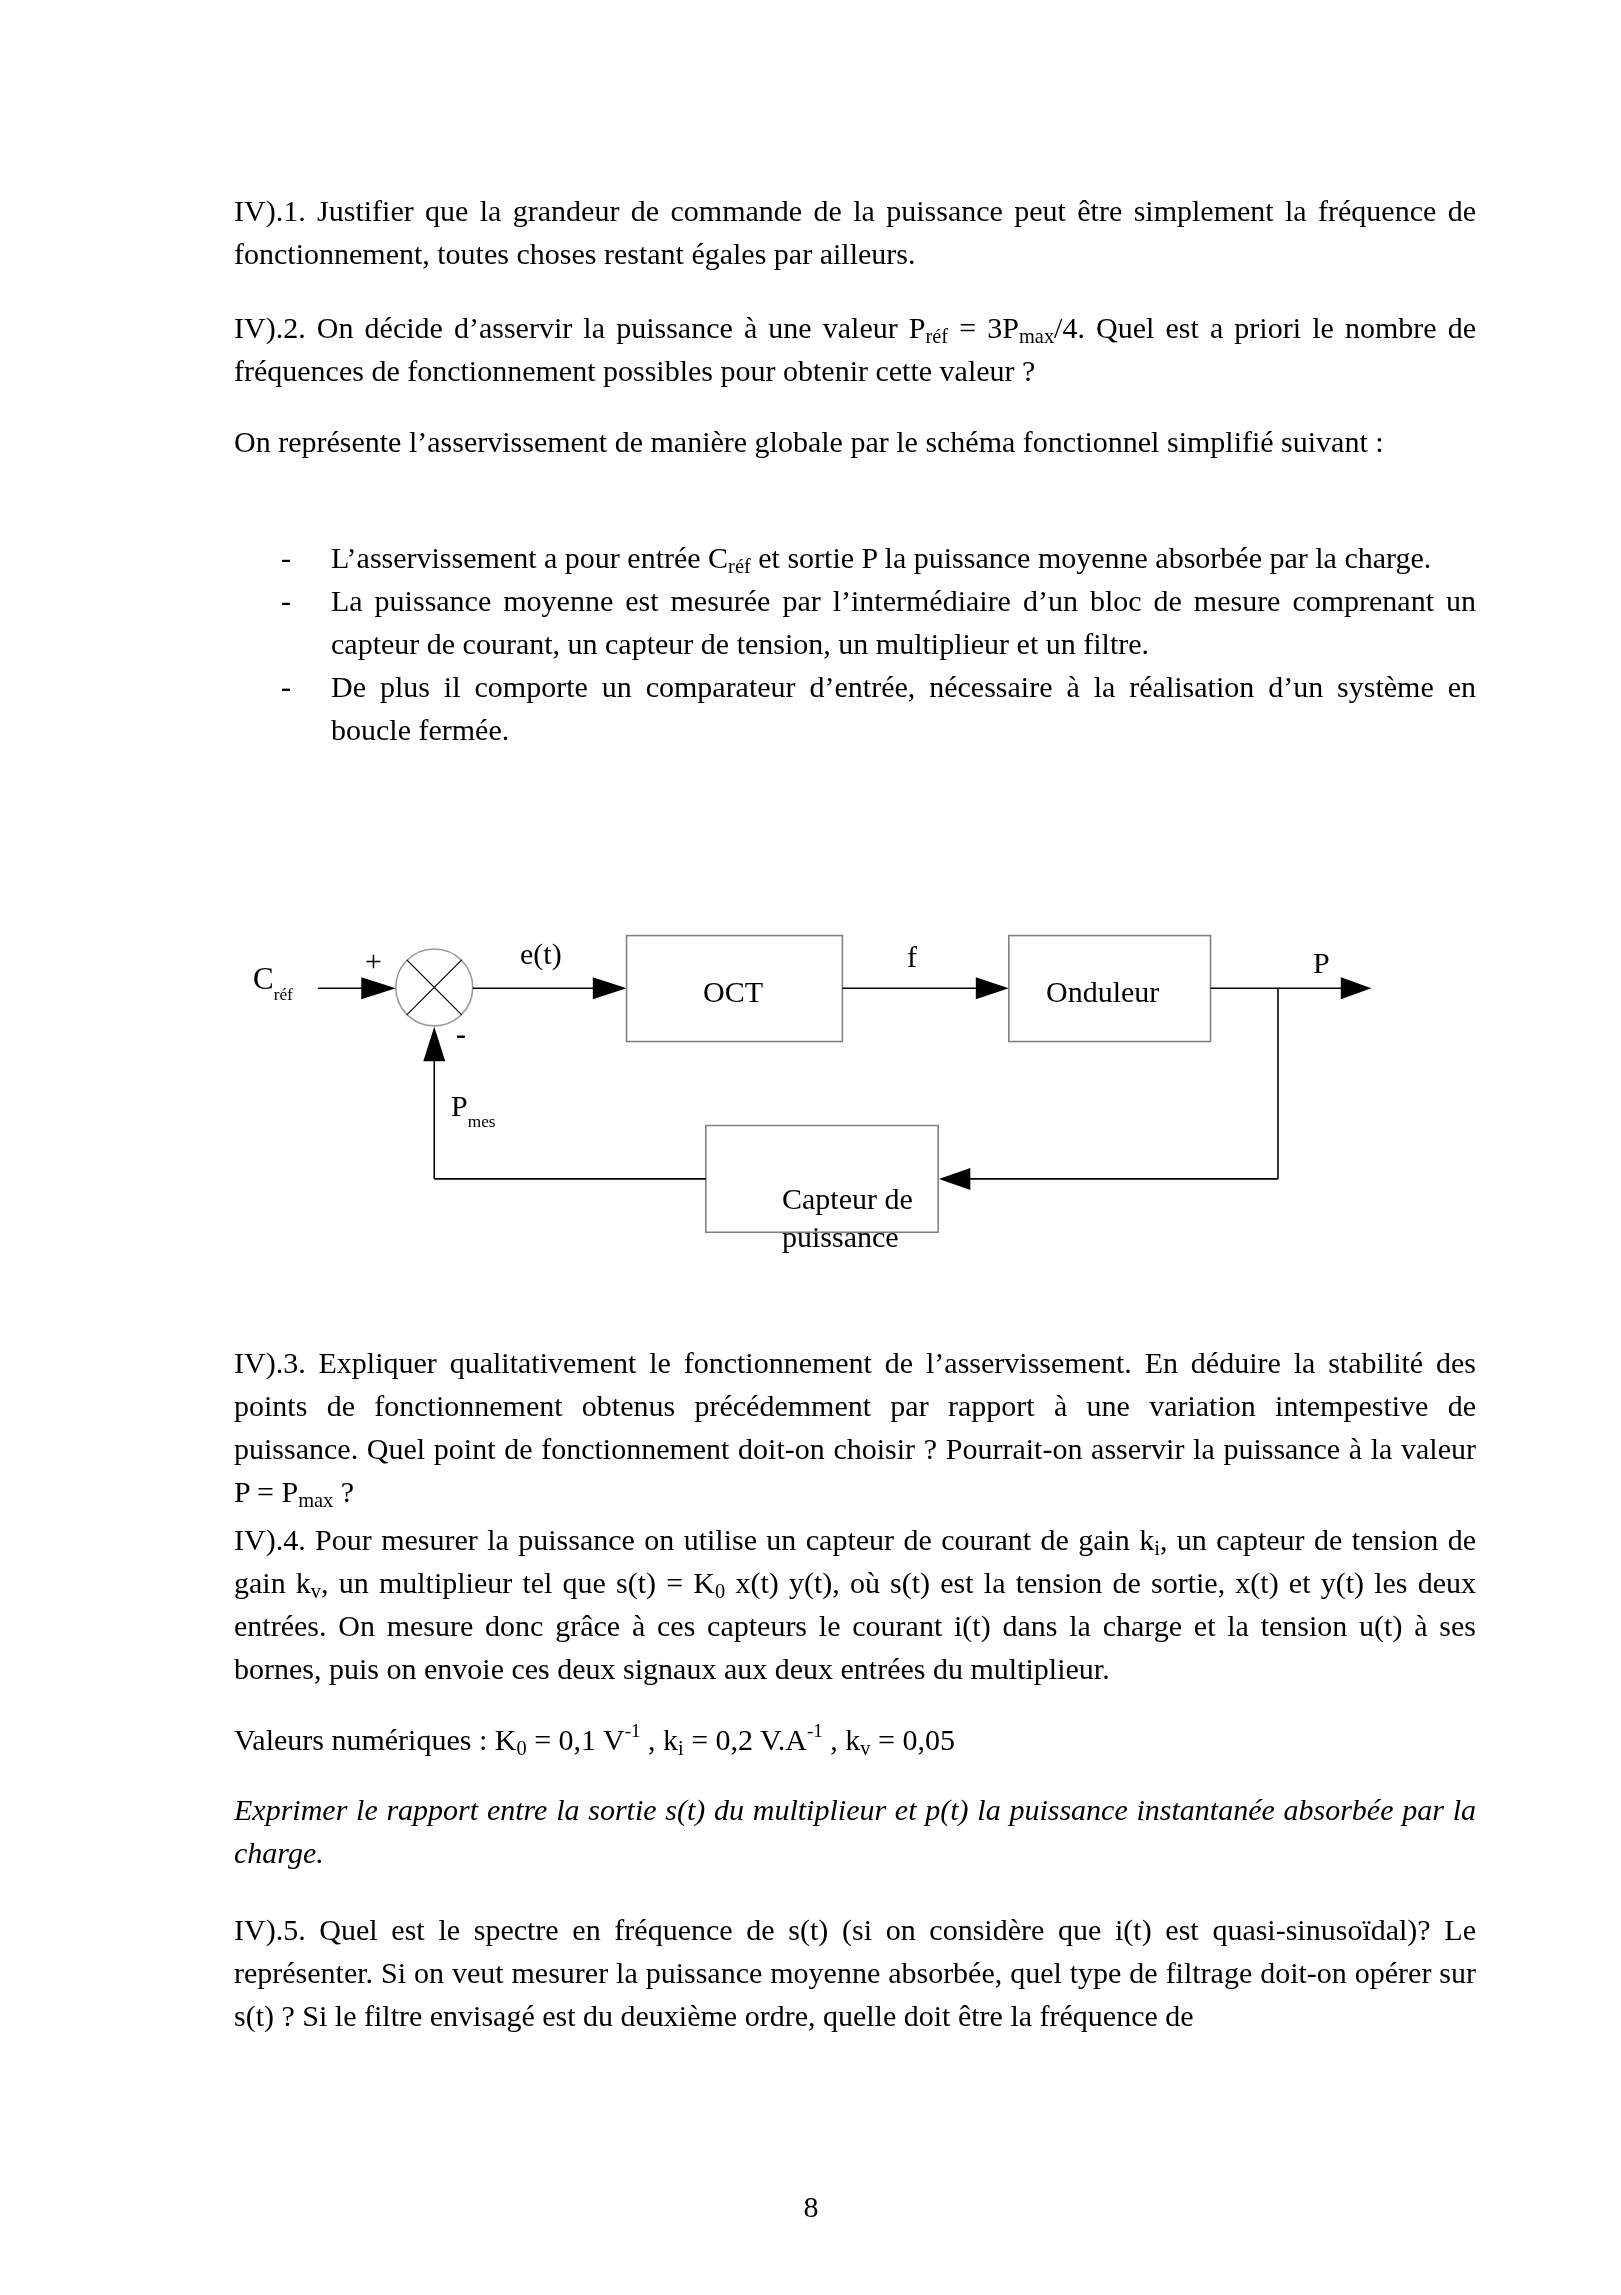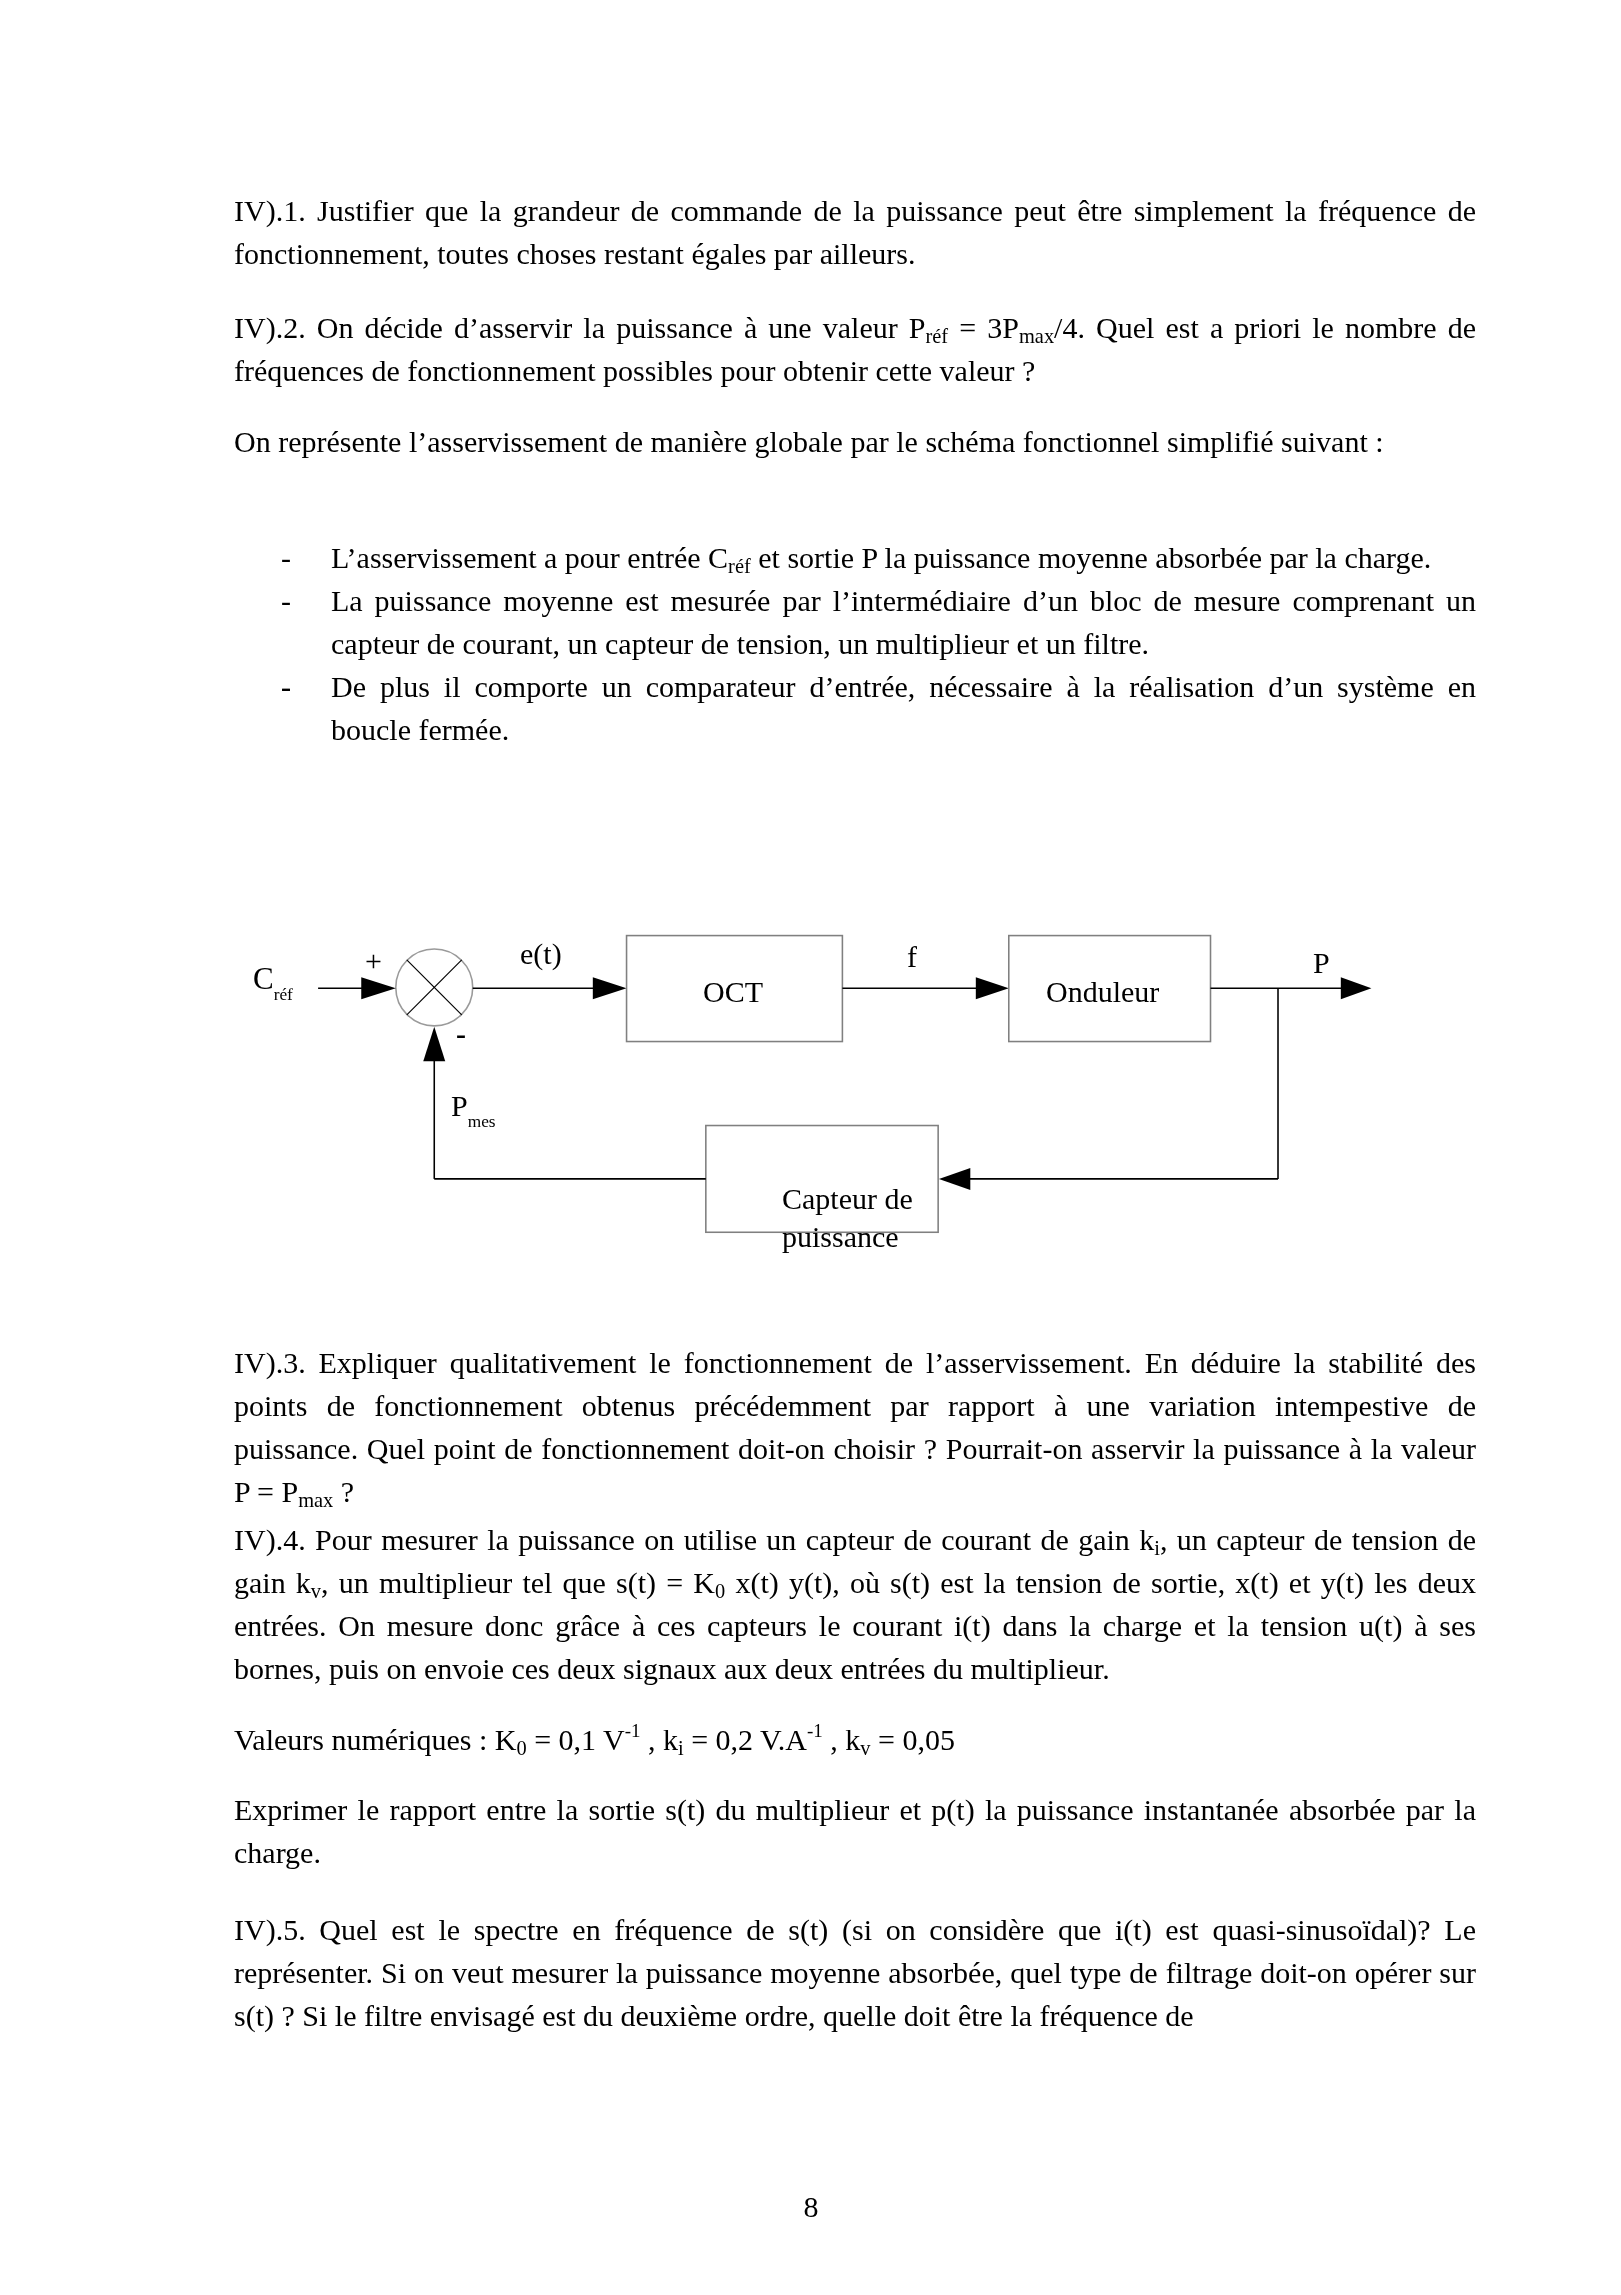--- a/index.html
+++ b/index.html
@@ -112,21 +112,21 @@
 
   <p class="para" style="top:1518px;">
     <span>IV).4.</span>
     <span>Pour mesurer la puissance on utilise un capteur de courant de gain k</span><sub>i</sub><span>, un capteur de tension de gain k</span><sub>v</sub><span>, un multiplieur tel que s(t) = K</span><sub>0</sub><span> x(t) y(t), où s(t) est la tension de sortie, x(t) et y(t) les deux entrées. On mesure donc grâce à ces capteurs le courant i(t) dans la charge et la tension u(t) à ses bornes, puis on envoie ces deux signaux aux deux entrées du multiplieur.</span>
   </p>
 
   <p class="para" style="top:1718px;text-align:left;font-family:Liberation Serif, serif;">
     <span>Valeurs numériques : K</span><sub>0</sub><span> = 0,1 V</span><sup>-1</sup><span> , k</span><sub>i</sub><span> = 0,2 V.A</span><sup>-1</sup><span> , k</span><sub>v</sub><span> = 0,05</span>
   </p>
 
-  <p class="para" style="top:1788px;">Exprimer le rapport entre la sortie s(t) du multiplieur et p(t) la puissance instantanée absorbée par la charge.</p>
+  <p class="para" style="top:1788px;font-style:italic;">Exprimer le rapport entre la sortie s(t) du multiplieur et p(t) la puissance instantanée absorbée par la charge.</p>
 
   <p class="para" style="top:1908px;">
     <span>IV).5.</span>
     <span>Quel est le spectre en fréquence de s(t) (si on considère que i(t) est quasi-sinusoïdal)? Le représenter. Si on veut mesurer la puissance moyenne absorbée, quel type de filtrage doit-on opérer sur s(t) ? Si le filtre envisagé est du deuxième ordre, quelle doit être la fréquence de</span>
   </p>
 
   <div class="pagenum">8</div>
 </div>
 
 

